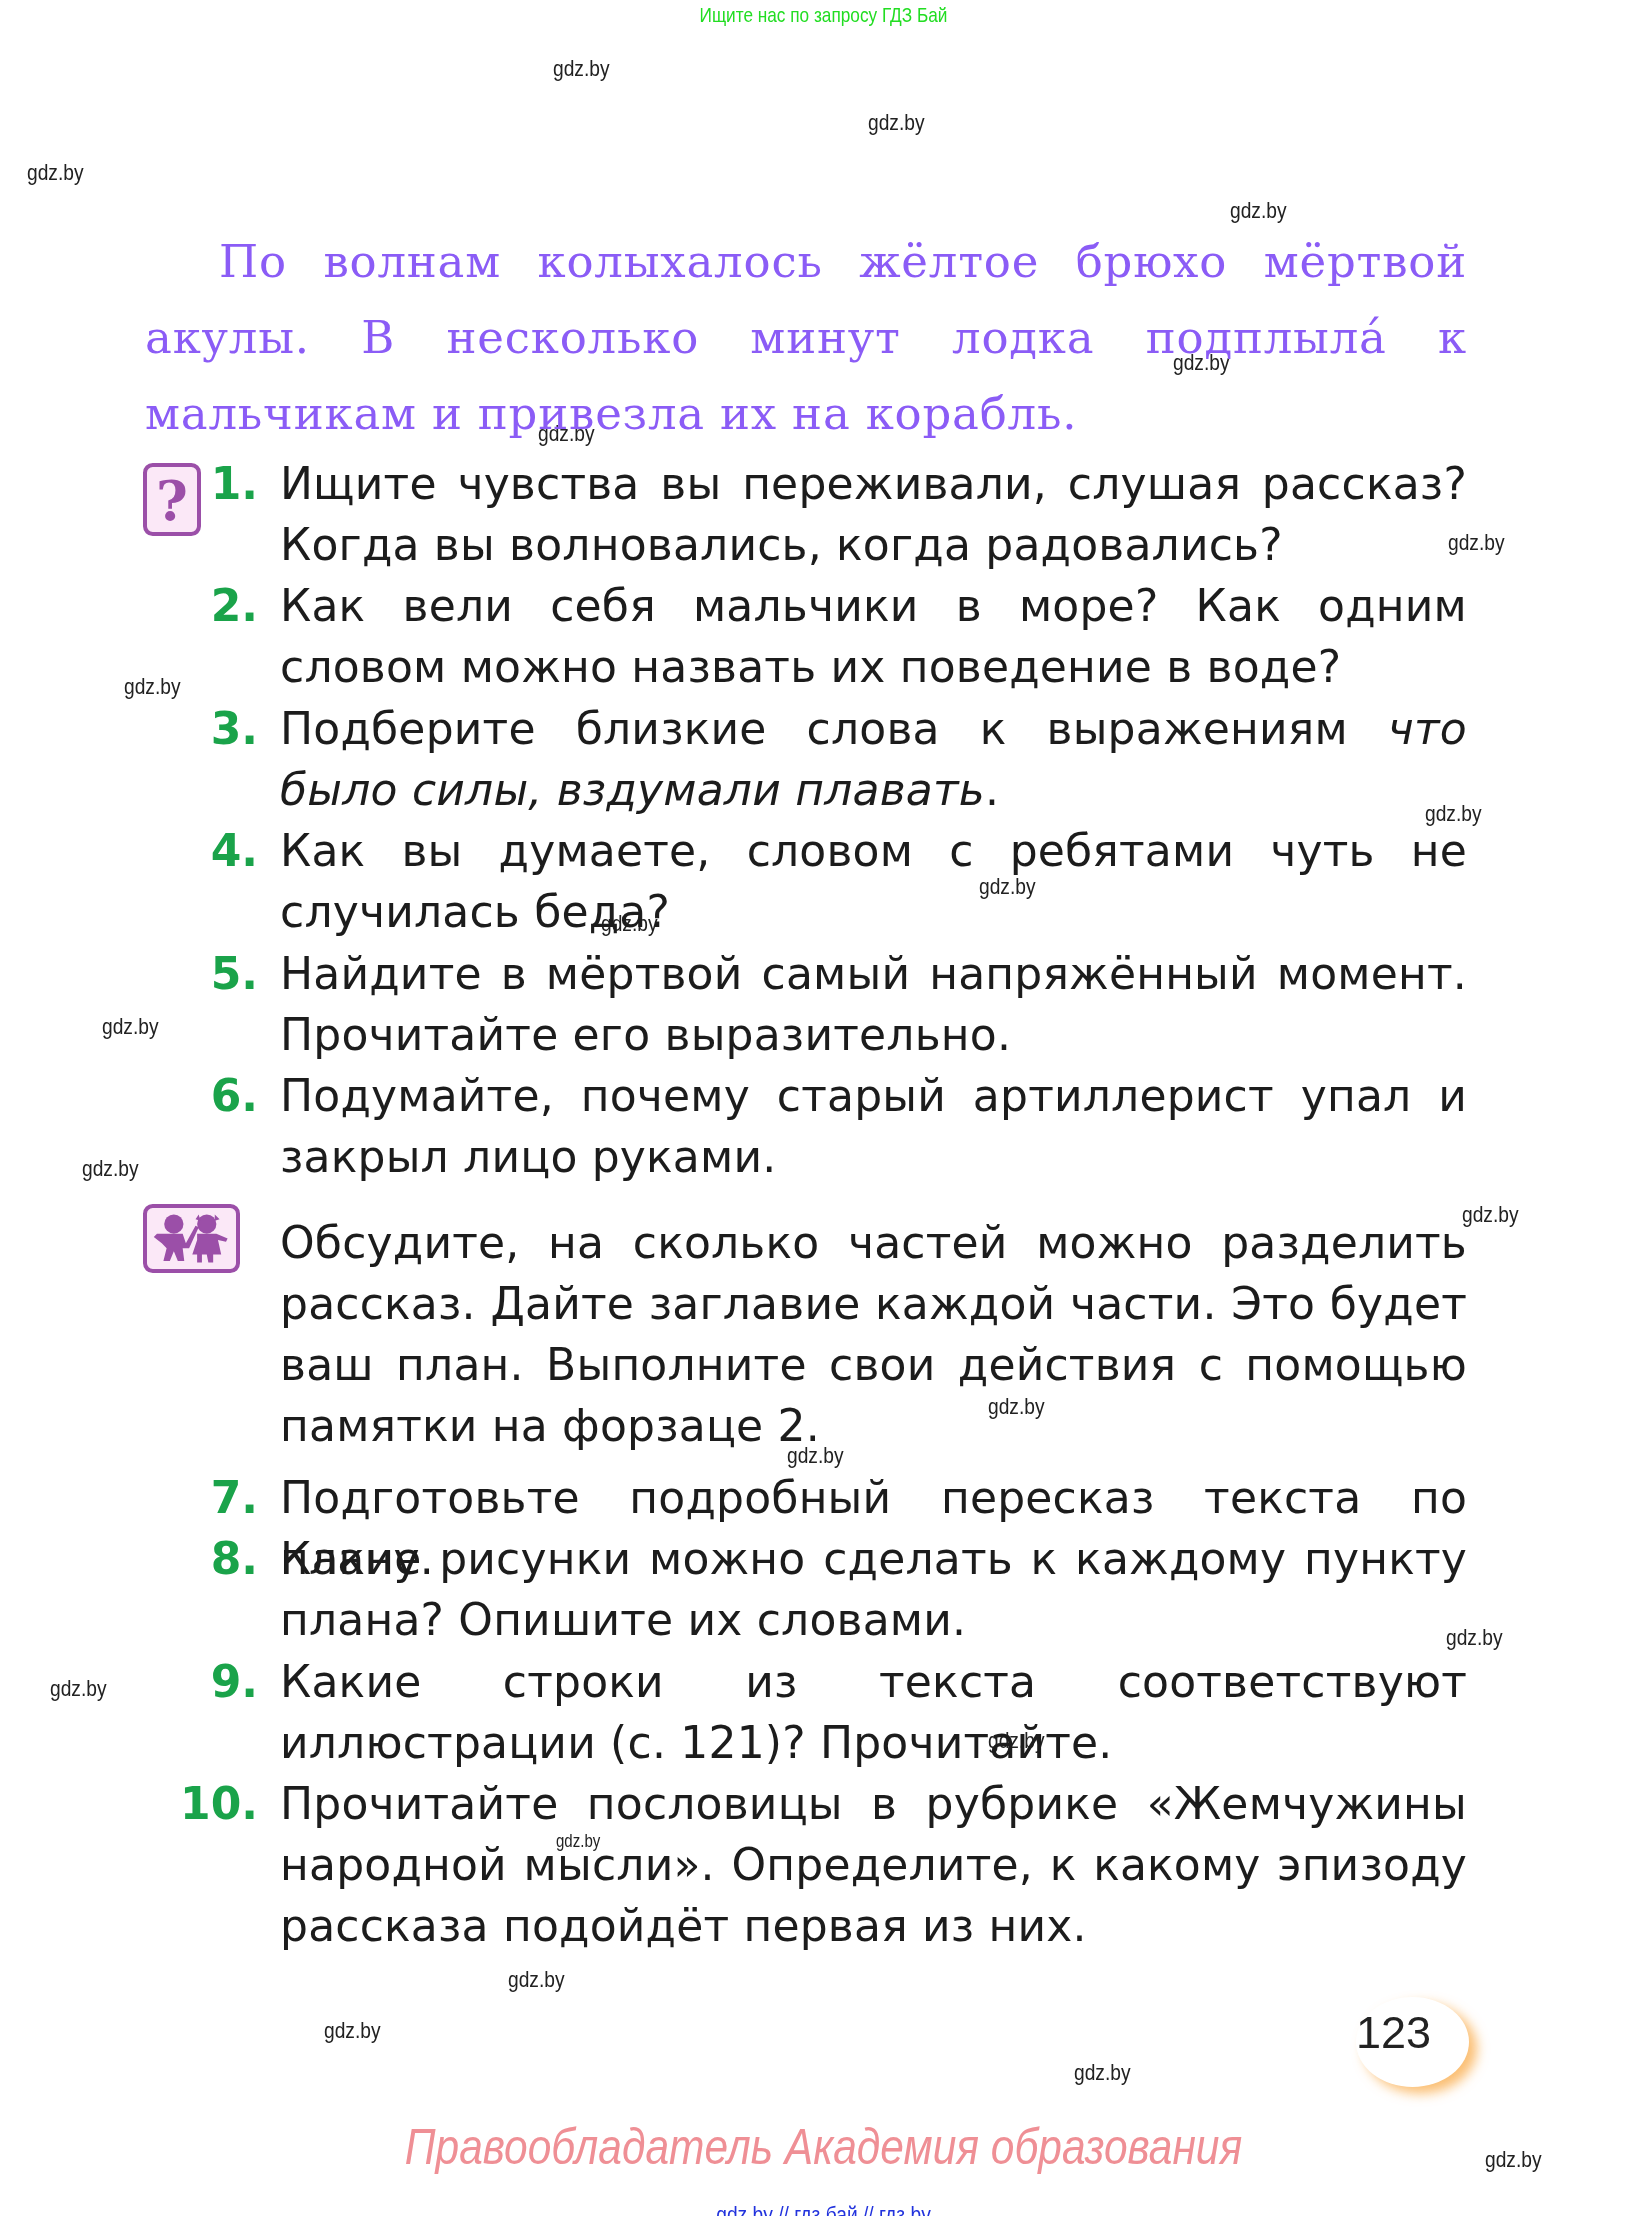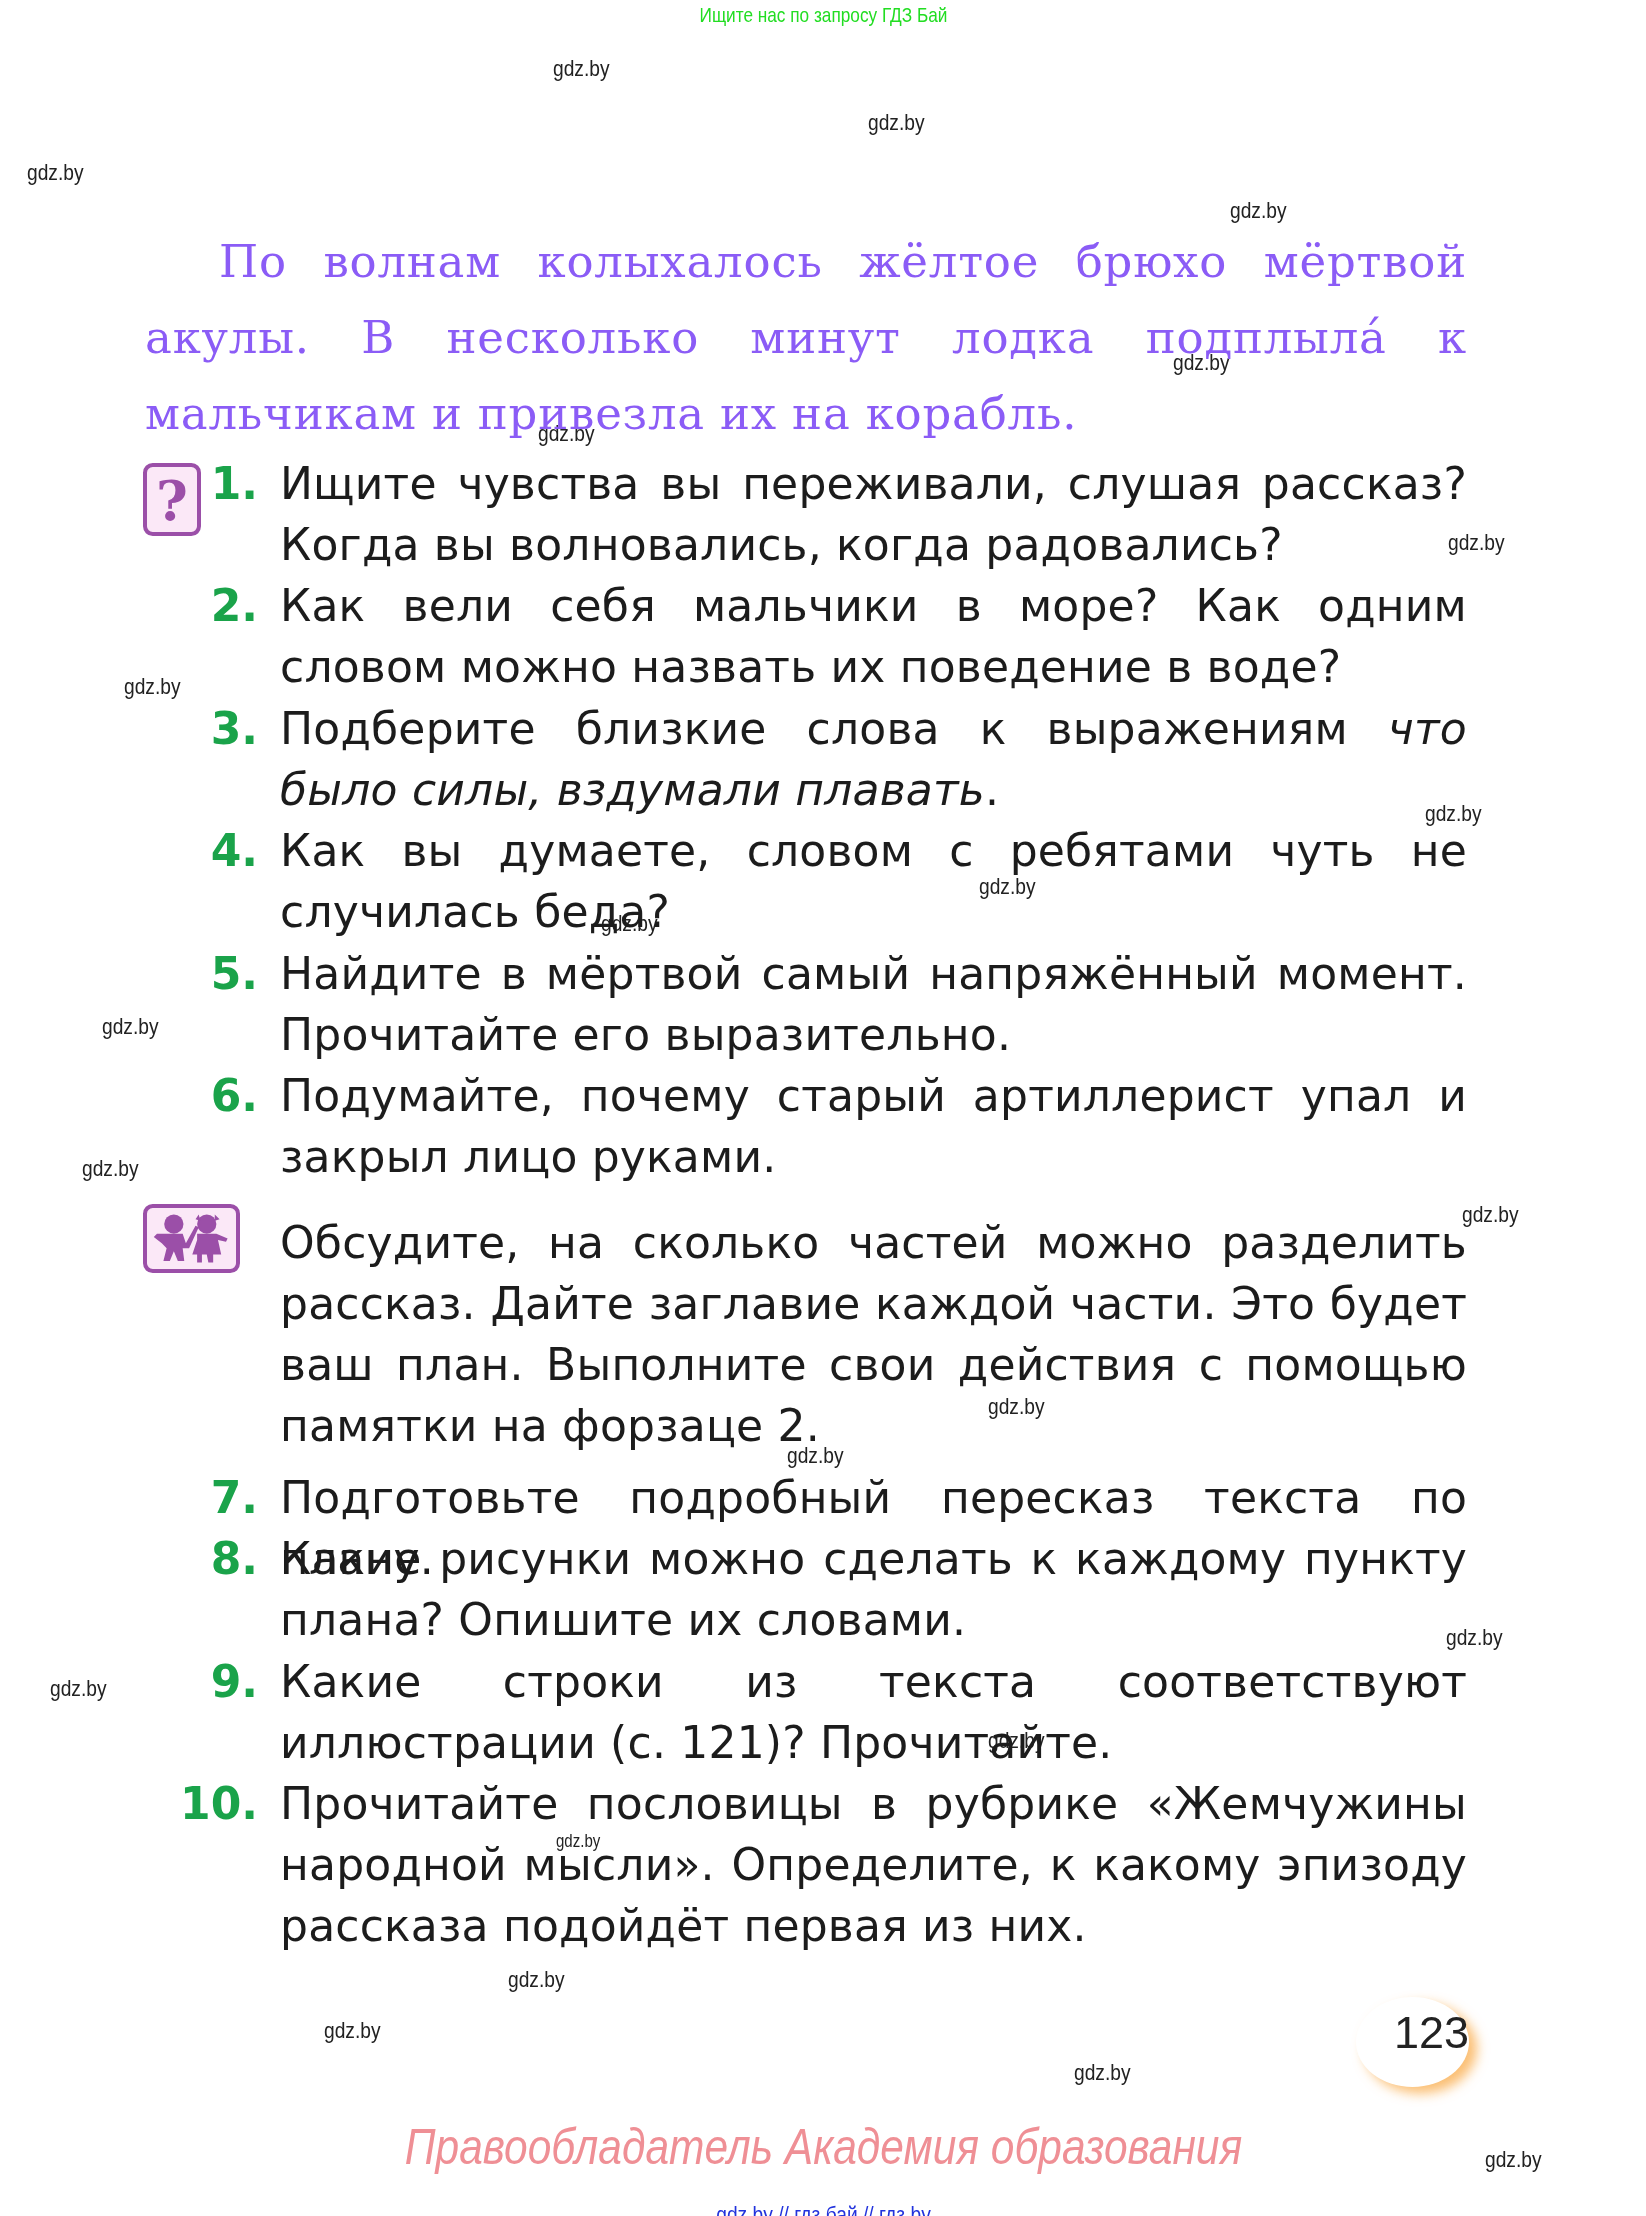--- a/index.html
+++ b/index.html
@@ -8,21 +8,21 @@
   .banner { left:0; width:1647px; top:3.2px; text-align:center; font-family:"Liberation Sans", sans-serif; font-size:21px; color:#22dd22; transform:scaleX(0.82); }
   .wm { position:absolute; font-family:"Liberation Sans", sans-serif; font-size:22.6px; color:#222; transform:scaleX(0.85); transform-origin:left top; white-space:nowrap; }
   .story { left:145px; width:1322px; top:224px; font-family:"DejaVu Serif", serif; font-size:45px; line-height:76px; letter-spacing:0.8px; text-align:justify; color:#8b5cf6; }
   .story .indent { display:inline-block; width:74px; }
   .q { position:absolute; left:161px; width:1306px; font-family:"DejaVu Sans", sans-serif; font-size:44px; line-height:61px; color:#1c1c1c; }
   .q .num { position:absolute; right:1209px; top:0; color:#1aa34a; font-weight:bold; text-align:right; white-space:nowrap; }
   .q .txt { margin-left:119px; display:block; text-align:justify; letter-spacing:0.2px; }
   .q .txt i { font-style:italic; }
   .icon-box { position:absolute; border:4px solid #9b4fa8; background:#fbe8f7; border-radius:9.7px; box-sizing:border-box; }
   .pagecircle { left:1356px; top:1997px; width:113px; height:90px; border-radius:50%; background:#fff; box-shadow:8px 6.4px 11.3px rgba(250,170,70,0.75); }
-  .pagenum { left:1356px; top:2007px; width:113px; text-align:right; font-family:"Liberation Sans", sans-serif; font-size:45px; color:#222; }
+  .pagenum { left:1356px; top:2007px; width:113px; text-align:left; font-family:"Liberation Sans", sans-serif; font-size:45px; color:#222; }
   .copyright { left:0; width:1647px; top:2118px; text-align:center; font-family:"Liberation Sans", sans-serif; font-style:italic; font-size:50px; color:#ef8f95; transform:scaleX(0.85); }
   .footer { left:0; width:1647px; top:2202px; text-align:center; font-family:"Liberation Sans", sans-serif; font-size:22.6px; color:#2233dd; transform:scaleX(0.85); }
 </style>
 </head>
 <body>
 
 <div class="abs banner">Ищите нас по запросу ГДЗ Бай</div>
 
 <div class="wm" style="left:553px;top:56px;">gdz.by</div>
 <div class="wm" style="left:868px;top:110px;">gdz.by</div>

